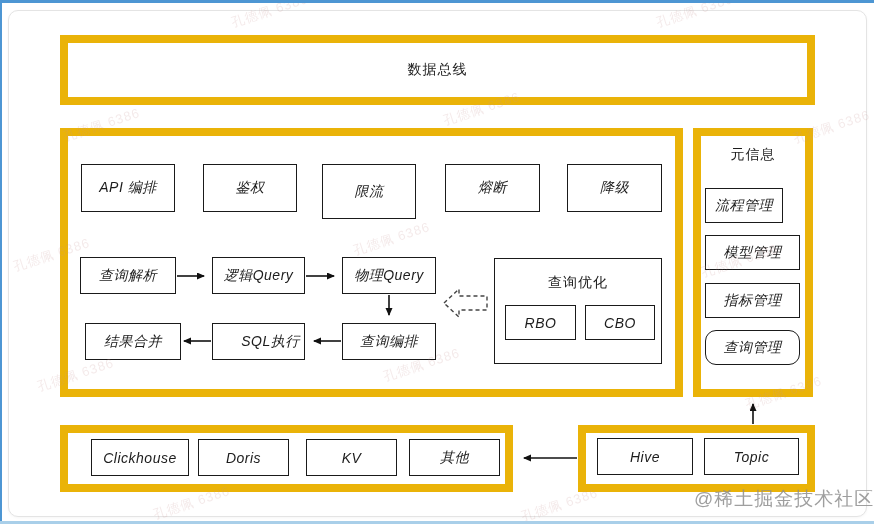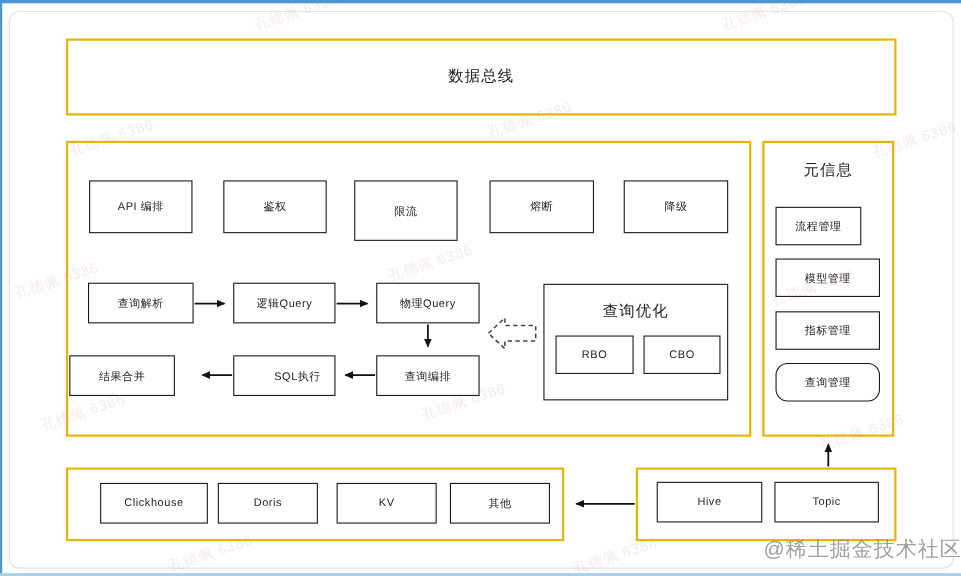--- a/index.html
+++ b/index.html
@@ -8,24 +8,24 @@
     font-family:"Liberation Sans","DejaVu Sans",sans-serif;color:#1c1c1c;
   }
   .strip-top{position:absolute;left:0;top:0;width:874px;height:3px;background:#4d96d3;z-index:5;}
   .strip-bottom{position:absolute;left:0;bottom:0;width:874px;height:3px;background:#a9cfe9;z-index:5;}
   .strip-left{position:absolute;left:0;top:0;width:2px;height:524px;background:#4d96d3;z-index:5;}
   .card{
     position:absolute;left:8px;top:10px;width:857px;height:505px;background:#fff;
     border:1px solid #e4e4e4;border-radius:10px;box-shadow:0 1px 3px rgba(0,0,0,0.04);z-index:0;
   }
   .box{position:absolute;background:#fff;box-sizing:border-box;z-index:2;}
-  .container{border:2px solid #eab308;}
+  .container{border:8px solid #eab308;}
   .node{
     border:1.5px solid #1a1a1a;display:flex;align-items:center;justify-content:center;
-    font-size:10px;letter-spacing:0.5px;white-space:nowrap;
+    font-size:14px;letter-spacing:0.5px;white-space:nowrap;font-style:italic;
   }
   .panel-title{
     position:absolute;left:0;right:0;text-align:center;font-size:14px;letter-spacing:1px;z-index:2;
   }
   .bus{display:flex;align-items:center;justify-content:center;font-size:14px;letter-spacing:1px;}
   svg.arrows{position:absolute;left:0;top:0;z-index:2;pointer-events:none;}
   .wm-layer{position:absolute;left:0;top:0;width:874px;height:524px;z-index:3;pointer-events:none;}
   .wm{
     position:absolute;font-size:13px;color:rgba(198,148,150,0.20);
     transform:rotate(-18deg);white-space:nowrap;letter-spacing:1px;
@@ -50,21 +50,21 @@
 <div class="box node" style="left:81px;top:164px;width:94px;height:48px;">API 编排</div>
 <div class="box node" style="left:203px;top:164px;width:94px;height:48px;">鉴权</div>
 <div class="box node" style="left:322px;top:164px;width:94px;height:55px;">限流</div>
 <div class="box node" style="left:445px;top:164px;width:95px;height:48px;">熔断</div>
 <div class="box node" style="left:567px;top:164px;width:95px;height:48px;">降级</div>
 
 <div class="box node" style="left:80px;top:257px;width:96px;height:37px;">查询解析</div>
 <div class="box node" style="left:212px;top:257px;width:93px;height:37px;">逻辑Query</div>
 <div class="box node" style="left:342px;top:257px;width:94px;height:37px;">物理Query</div>
 
-<div class="box node" style="left:63px;top:323px;width:96px;height:37px;">结果合并</div>
+<div class="box node" style="left:85px;top:323px;width:96px;height:37px;">结果合并</div>
 <div class="box node" style="left:212px;top:323px;width:93px;height:37px;padding-left:24px;">SQL执行</div>
 <div class="box node" style="left:342px;top:323px;width:94px;height:37px;">查询编排</div>
 
 <div class="box node" style="left:494px;top:258px;width:168px;height:106px;"></div>
 <div class="panel-title" style="left:494px;top:274px;width:168px;font-family:Liberation Mono, monospace;">查询优化</div>
 <div class="box node" style="left:505px;top:305px;width:71px;height:35px;">RBO</div>
 <div class="box node" style="left:585px;top:305px;width:70px;height:35px;">CBO</div>
 
 <div class="box container" style="left:693px;top:128px;width:120px;height:269px;"></div>
 <div class="panel-title" style="left:693px;top:146px;width:120px;">元信息</div>

